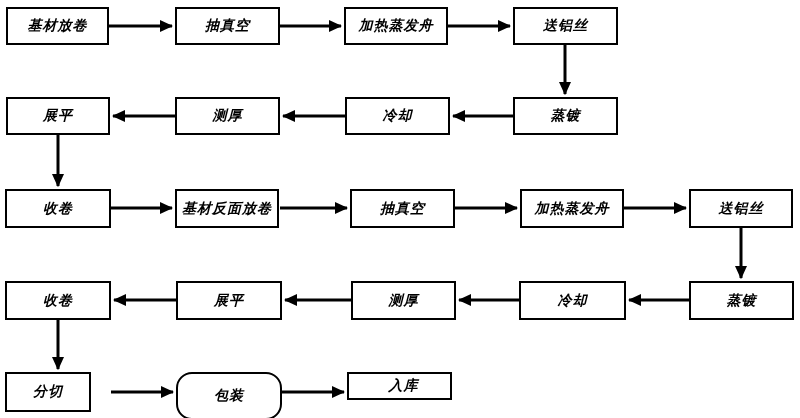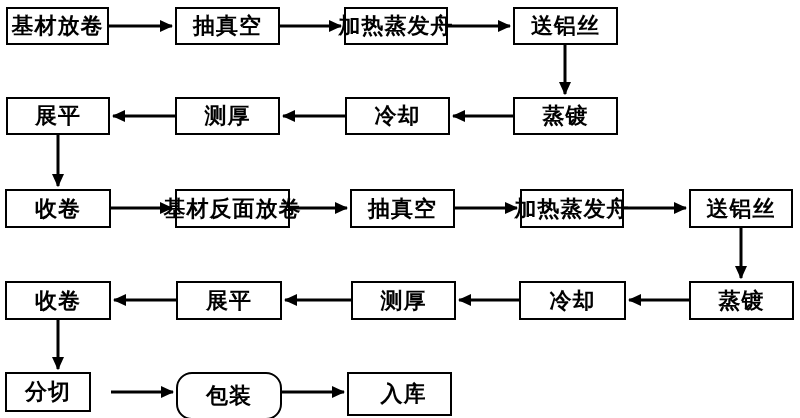--- a/index.html
+++ b/index.html
@@ -23,25 +23,26 @@
     height: 418px;
   }
   .node {
     position: absolute;
     box-sizing: border-box;
     border: 2px solid #000000;
     background: #ffffff;
     display: flex;
     align-items: center;
     justify-content: center;
-    font-size: 22px;
+    font-size: 14px;
     font-weight: bold;
     color: #000000;
     letter-spacing: 1px;
     white-space: nowrap;
+    font-style: italic;
   }
   .arrow {
     stroke: #000000;
     stroke-width: 3;
     fill: none;
   }
 </style>
 </head>
 <body>
 
@@ -88,28 +89,28 @@
   <div class="node" style="left:175px; top:7px;   width:105px; height:38px;">抽真空</div>
   <div class="node" style="left:344px; top:7px;   width:104px; height:38px;">加热蒸发舟</div>
   <div class="node" style="left:513px; top:7px;   width:105px; height:38px;">送铝丝</div>
 
   <div class="node" style="left:6px;   top:97px;  width:104px; height:38px;">展平</div>
   <div class="node" style="left:175px; top:97px;  width:105px; height:38px;">测厚</div>
   <div class="node" style="left:345px; top:97px;  width:105px; height:38px;">冷却</div>
   <div class="node" style="left:513px; top:97px;  width:105px; height:38px;">蒸镀</div>
 
   <div class="node" style="left:5px;   top:189px; width:106px; height:39px;">收卷</div>
-  <div class="node" style="left:175px; top:189px; width:115px; height:39px;">基材反面放卷</div>
+  <div class="node" style="left:175px; top:189px; width:104px; height:39px;">基材反面放卷</div>
   <div class="node" style="left:350px; top:189px; width:105px; height:39px;">抽真空</div>
   <div class="node" style="left:520px; top:189px; width:104px; height:39px;">加热蒸发舟</div>
   <div class="node" style="left:689px; top:189px; width:104px; height:39px;">送铝丝</div>
 
   <div class="node" style="left:5px;   top:281px; width:106px; height:39px;">收卷</div>
   <div class="node" style="left:176px; top:281px; width:106px; height:39px;">展平</div>
   <div class="node" style="left:351px; top:281px; width:105px; height:39px;">测厚</div>
   <div class="node" style="left:519px; top:281px; width:107px; height:39px;">冷却</div>
   <div class="node" style="left:689px; top:281px; width:105px; height:39px;">蒸镀</div>
 
   <div class="node" style="left:5px;   top:372px; width:86px; height:40px;">分切</div>
   <div class="node" style="left:176px; top:372px; width:106px; height:48px;border-radius:16px;">包装</div>
-  <div class="node" style="left:347px; top:372px; width:105px; height:44px;padding-left:8px;">入库</div>
+  <div class="node" style="left:347px; top:372px; width:105px; height:28px;padding-left:8px;">入库</div>
 
 </div>
 
 </body></html>

